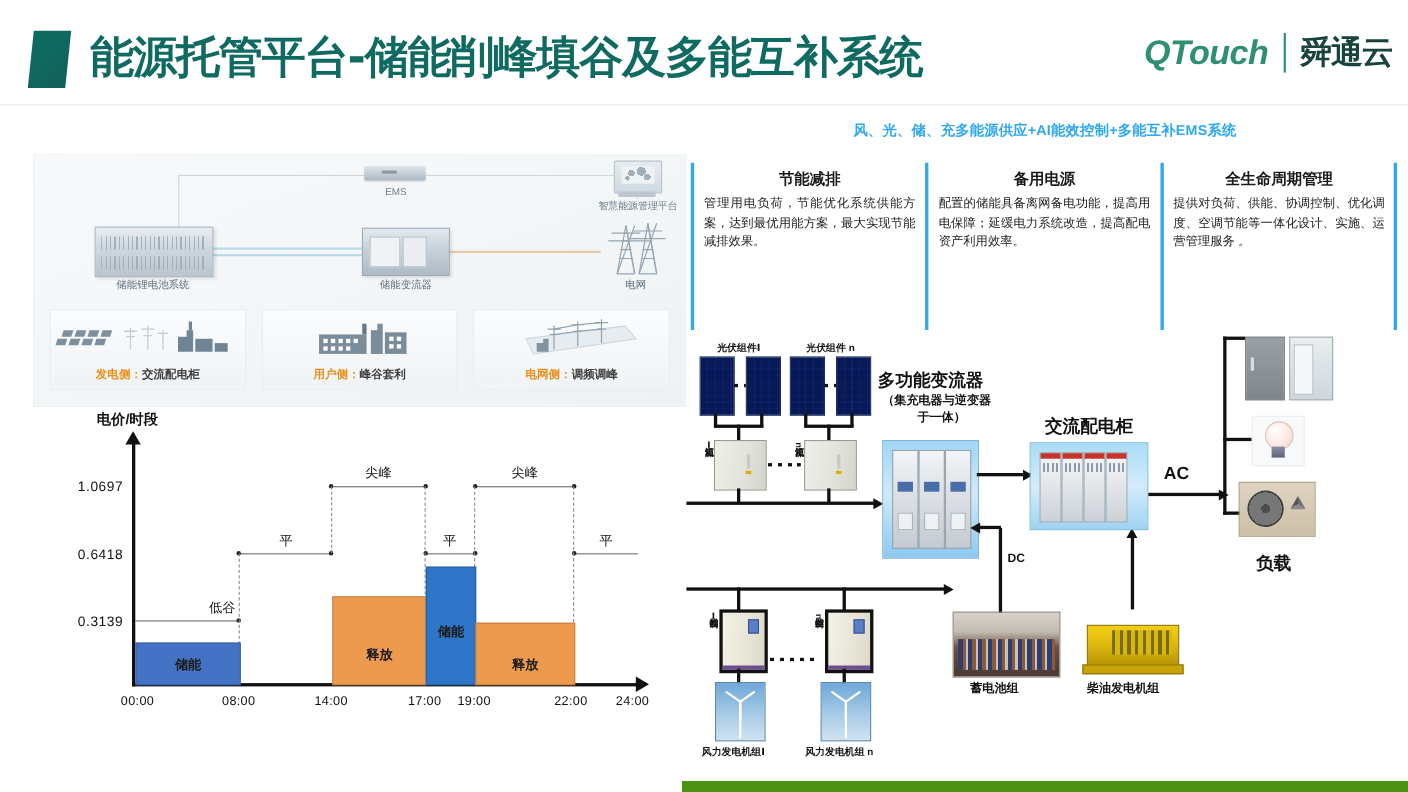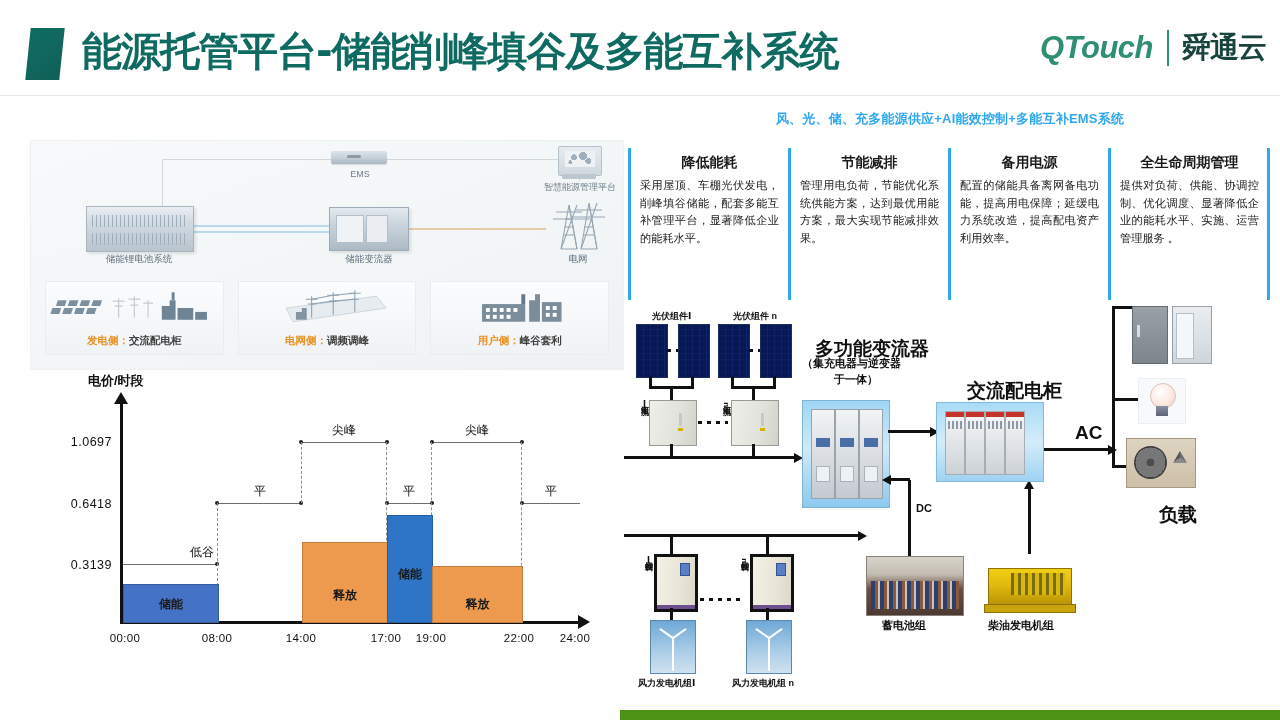--- a/index.html
+++ b/index.html
@@ -123,21 +123,21 @@
   .feat-row{position:absolute;left:628px;top:148px;width:640px;height:152px;display:flex;}
   .feat{position:relative;flex:1;padding:0 9px 0 12px;}
   .feat:before{content:"";position:absolute;left:0;top:0;width:3px;height:152px;background:#2fa8f0;}
   .feat-row .feat:last-child:after{content:"";position:absolute;right:-2px;top:0;width:3px;height:152px;background:#2fa8f0;}
   .feat-t{text-align:center;font-size:14px;font-weight:bold;color:#1a1a1a;margin:6px 0 5px;}
   .feat-b{font-size:11.2px;line-height:17.5px;color:#222;text-align:justify;text-align-last:left;}
 
   
   .sys{position:absolute;left:620px;top:306px;width:660px;height:408px;}
   .sys .lbl{position:absolute;font-size:9px;font-weight:bold;color:#111;white-space:nowrap;}
-  .sys .lbl-lg{position:absolute;font-size:19px;font-weight:bold;color:#111;white-space:nowrap;margin-left:17px;}
+  .sys .lbl-lg{position:absolute;font-size:16px;font-weight:bold;color:#111;white-space:nowrap;}
   .sys .lbl-md{position:absolute;font-size:11px;font-weight:bold;color:#111;white-space:nowrap;}
   .sys .vlbl{position:absolute;font-size:8px;font-weight:bold;color:#111;
     writing-mode:vertical-rl;white-space:nowrap;}
   .pv{position:absolute;width:30px;height:52px;border:1px solid #1b2e5c;
     background:repeating-linear-gradient(0deg,#2d4f93 0 5px,#3a5ea8 5px 6px),
                repeating-linear-gradient(90deg,#2d4f93 0 6px,#4a6cb5 6px 7px);
     background-blend-mode:multiply;}
   .cbx{position:absolute;width:46px;height:44px;
     background:linear-gradient(100deg,#efefea 0%,#e2e2dc 60%,#d2d2cb 100%);
     border:1px solid #9a9a93;}
@@ -300,39 +300,20 @@
             </g>
           </svg>
         </div>
         <div class="mini-lbl">
           <b>发电侧：</b><span>交流配电柜</span>
         </div>
       </div>
       <div class="mini-card">
         <div class="mini-ic">
           <svg width="100%" height="40" viewBox="0 0 180 40" preserveAspectRatio="xMidYMid meet">
-            <path d="M55 34 L150 20 L140 8 L48 20 Z" fill="#e7ecf0" stroke="#cdd7de"></path>
-            <g stroke="#8fa2b0" stroke-width="1.1" fill="none">
-              <path d="M74 30 L74 8 M68 11 L80 11 M70 16 L78 16"></path>
-              <path d="M96 27 L96 4 M90 7 L102 7 M92 13 L100 13"></path>
-              <path d="M118 24 L118 2 M112 5 L124 5 M114 11 L122 11"></path>
-              <path d="M74 11 L96 7 L118 5 M74 16 L96 13 L118 11"></path>
-            </g>
-            <g fill="#8294a2">
-                <path d="M58 32 L58 24 L64 24 L64 20 L69 20 L69 32 Z"></path>
-              </g>
-          </svg>
-        </div>
-        <div class="mini-lbl">
-          <b>电网侧：</b><span>调频调峰</span>
-        </div>
-      </div>
-      <div class="mini-card">
-        <div class="mini-ic">
-          <svg width="100%" height="40" viewBox="0 0 180 40" preserveAspectRatio="xMidYMid meet">
             <g fill="#7b8d9a">
               <rect x="52" y="16" width="44" height="18"></rect>
               <path d="M100 34 L100 12 L106 12 L106 6 L111 6 L111 34 Z"></path>
               <rect x="113" y="14" width="20" height="20"></rect>
             </g>
             <g fill="#ffffff">
               <rect x="56" y="20" width="4" height="4"></rect>
                 <rect x="63" y="20" width="4" height="4"></rect>
               <rect x="70" y="20" width="4" height="4"></rect>
                 <rect x="77" y="20" width="4" height="4"></rect>
@@ -346,20 +327,39 @@
               <rect x="117" y="25" width="4" height="4"></rect>
                 <rect x="124" y="25" width="4" height="4"></rect>
             </g>
             <rect x="92" y="6" width="4" height="10" fill="#66798a"></rect>
           </svg>
         </div>
         <div class="mini-lbl">
           <b>用户侧：</b><span>峰谷套利</span>
         </div>
       </div>
+      <div class="mini-card">
+        <div class="mini-ic">
+          <svg width="100%" height="40" viewBox="0 0 180 40" preserveAspectRatio="xMidYMid meet">
+            <path d="M55 34 L150 20 L140 8 L48 20 Z" fill="#e7ecf0" stroke="#cdd7de"></path>
+            <g stroke="#8fa2b0" stroke-width="1.1" fill="none">
+              <path d="M74 30 L74 8 M68 11 L80 11 M70 16 L78 16"></path>
+              <path d="M96 27 L96 4 M90 7 L102 7 M92 13 L100 13"></path>
+              <path d="M118 24 L118 2 M112 5 L124 5 M114 11 L122 11"></path>
+              <path d="M74 11 L96 7 L118 5 M74 16 L96 13 L118 11"></path>
+            </g>
+            <g fill="#8294a2">
+                <path d="M58 32 L58 24 L64 24 L64 20 L69 20 L69 32 Z"></path>
+              </g>
+          </svg>
+        </div>
+        <div class="mini-lbl">
+          <b>电网侧：</b><span>调频调峰</span>
+        </div>
+      </div>
     </div>
   </div>
 
   <div class="chart-wrap">
     <div class="chart-ylabel">电价/时段</div>
     <div class="axis-y"></div>
     <div class="axis-y-head"></div>
     <div class="axis-x"></div>
     <div class="axis-x-head"></div>
 
@@ -416,34 +416,30 @@
     <div class="xtick" style="left:296px;top:260px;width:60px;">17:00</div>
     <div class="xtick" style="left:341px;top:260px;width:60px;">19:00</div>
     <div class="xtick" style="left:429px;top:260px;width:60px;">22:00</div>
     <div class="xtick" style="left:485px;top:260px;width:60px;">24:00</div>
   </div>
 
   <div class="sub-title">风、光、储、充多能源供应+AI能效控制+多能互补EMS系统</div>
 
   <div class="feat-row">
     <div class="feat">
-      <div class="feat-t">降低能耗</div>
-      <div class="feat-b">采用屋顶、车棚光伏发电，削峰填谷储能，配套多能互补管理平台，显著降低企业的能耗水平。</div>
-    </div>
-    <div class="feat">
       <div class="feat-t">节能减排</div>
       <div class="feat-b">管理用电负荷，节能优化系统供能方案，达到最优用能方案，最大实现节能减排效果。</div>
     </div>
     <div class="feat">
       <div class="feat-t">备用电源</div>
       <div class="feat-b">配置的储能具备离网备电功能，提高用电保障；延缓电力系统改造，提高配电资产利用效率。</div>
     </div>
     <div class="feat">
       <div class="feat-t">全生命周期管理</div>
-      <div class="feat-b">提供对负荷、供能、协调控制、优化调度、显著降低企业的能耗水平、实施、运营管理服务 。</div>
+      <div class="feat-b">提供对负荷、供能、协调控制、优化调度、空调节能等一体化设计、实施、运营管理服务 。</div>
     </div>
   </div>
 
   <div class="sys">
 
     <div class="lbl" style="left:32px;top:4px;">光伏组件Ⅰ</div>
     <div class="lbl" style="left:113px;top:4px;">光伏组件 n</div>
 
     <div class="pv" style="left:16px;top:18px;"></div>
     <div class="pv" style="left:58px;top:18px;"></div>

